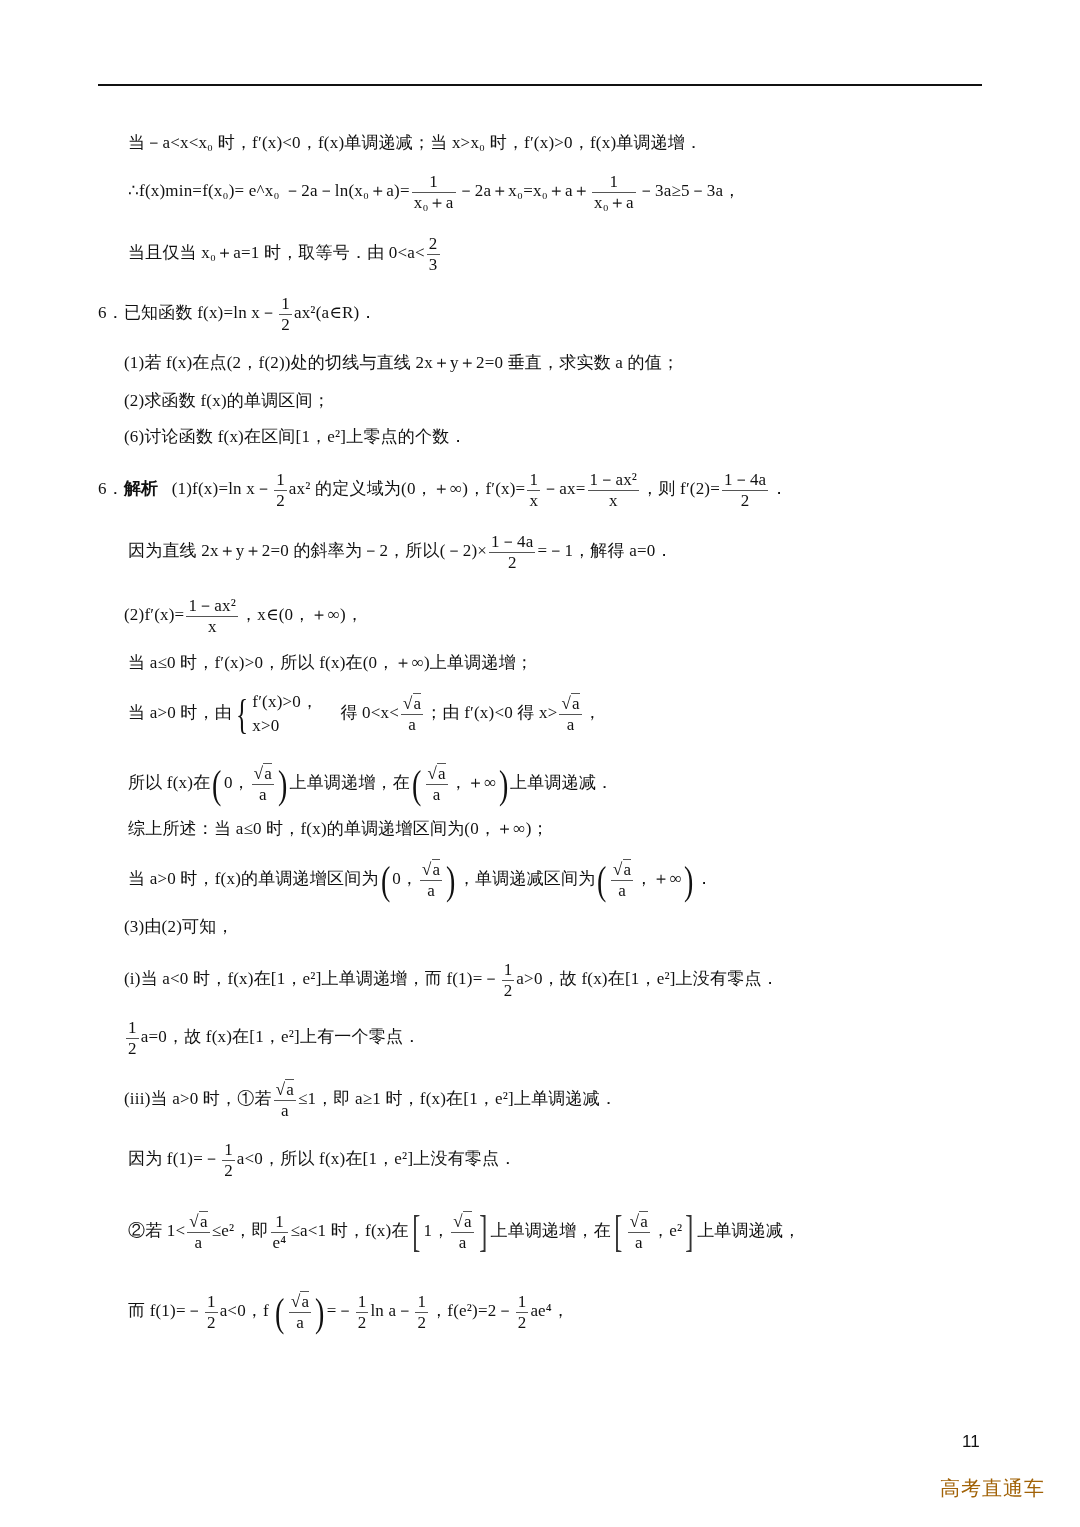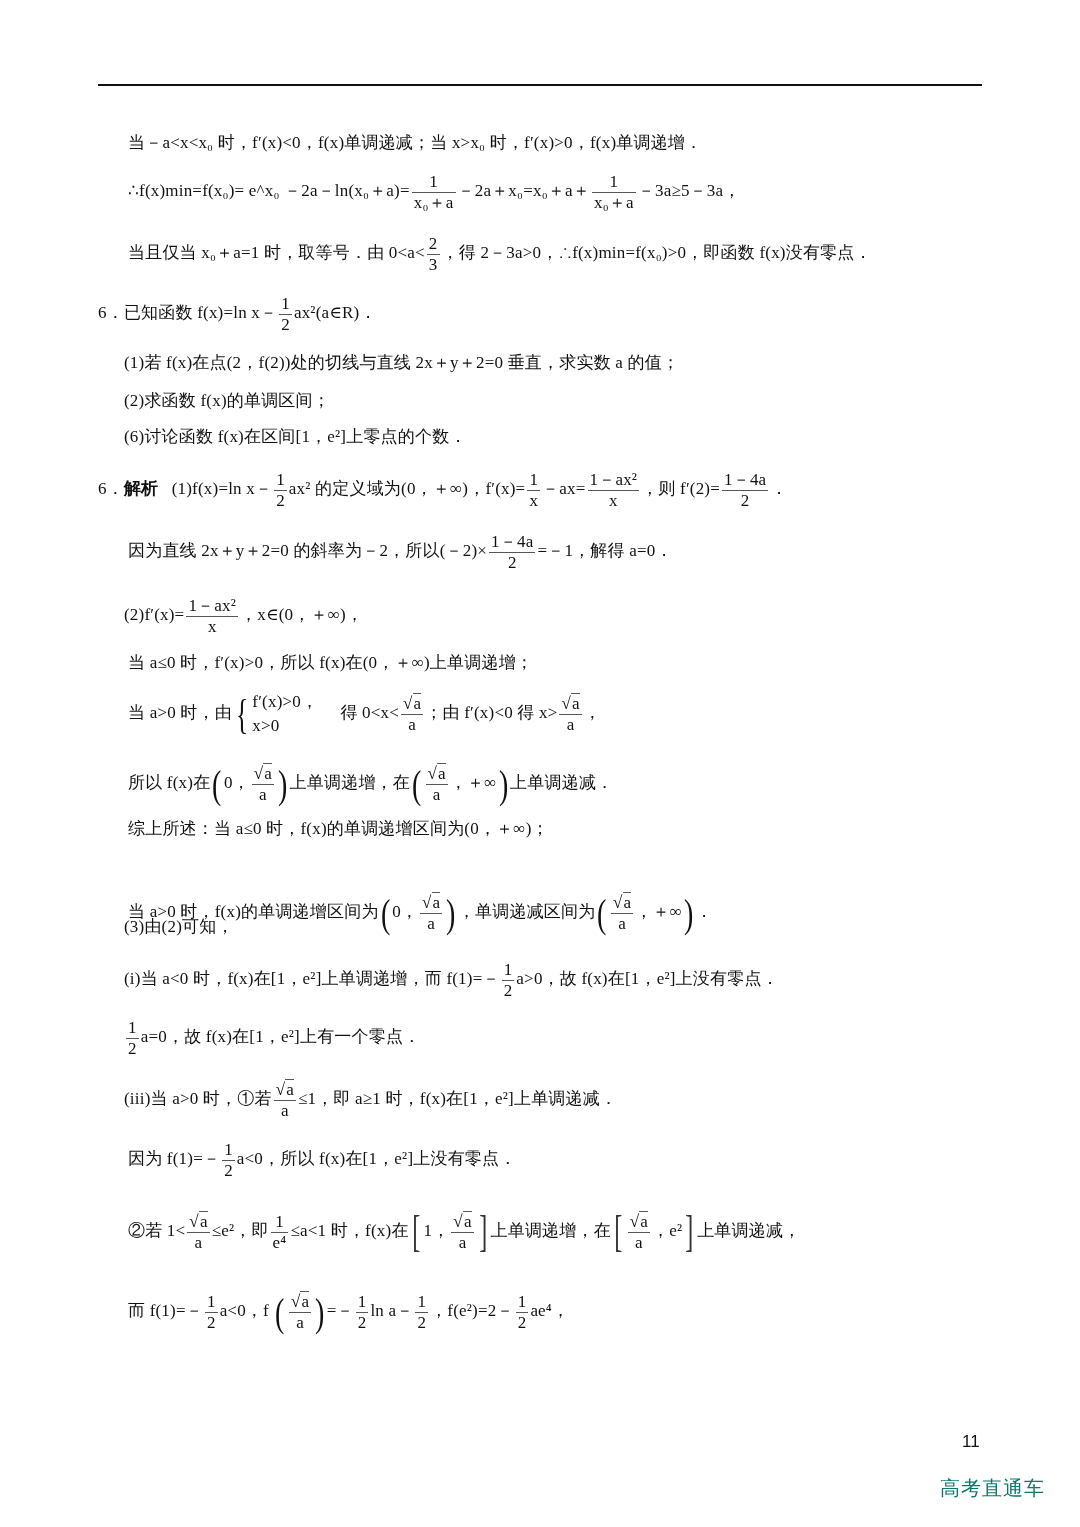--- a/index.html
+++ b/index.html
@@ -10,35 +10,35 @@
   .b { font-weight: bold; }
   .frac { display: inline-block; vertical-align: middle; text-align: center; margin: 0 2px; line-height: 20px; }
   .frac > span { display: block; padding: 0 2px; }
   .frac > .num { border-bottom: 1px solid #555; }
   .sqrt { border-top: 1px solid #555; padding-left: 1px; }
   .paren { display: inline-block; vertical-align: middle; font-size: 40px; line-height: 40px; font-weight: 100; transform: scaleX(0.7); }
   .brack { display: inline-block; vertical-align: middle; font-size: 44px; line-height: 44px; font-weight: 100; transform: scaleX(0.55); color:#333; }
   .brace { display: inline-block; vertical-align: middle; font-size: 42px; line-height: 42px; transform: scaleX(0.6); }
   .sys { display: inline-block; vertical-align: middle; line-height: 24px; }
   .pagenum { position: absolute; left: 962px; top: 1432px; font-family: "Liberation Sans", sans-serif; font-size: 17px; }
-  .watermark { position: absolute; left: 940px; top: 1475px; font-family: "DejaVu Sans", sans-serif; font-size: 20px; color: #0f766e; letter-spacing: 1px; }
+  .watermark { position: absolute; left: 940px; top: 1475px; font-family: "DejaVu Sans", sans-serif; font-size: 20px; color: #a16207; letter-spacing: 1px; }
 </style>
 </head>
 <body>
 
 <div class="rule"></div>
 
 <div class="line" style="left:128px; top:132px;">当－a&lt;x&lt;x₀ 时，f′(x)&lt;0，f(x)单调递减；当 x&gt;x₀ 时，f′(x)&gt;0，f(x)单调递增．</div>
 
 <div class="line" style="left:128px; top:172px;">
   <span>∴f(x)min=f(x₀)= e^x₀ －2a－ln(x₀＋a)=</span><span class="frac"><span class="num">1</span><span>x₀＋a</span></span><span>－2a＋x₀=x₀＋a＋</span><span class="frac"><span class="num">1</span><span>x₀＋a</span></span><span>－3a≥5－3a，</span>
 </div>
 
 <div class="line" style="left:128px; top:234px;">
-  <span>当且仅当 x₀＋a=1 时，取等号．由 0&lt;a&lt;</span><span class="frac"><span class="num">2</span><span>3</span></span><span>，得 2－3a&gt;0，∴f(x)min=f(x₀)&gt;0，即函数 f(x)没有零点．</span>
+  <span>当且仅当 x₀＋a=1 时，取等号．由 0&lt;a&lt;</span><span class="frac"><span class="num">2</span><span>3</span></span>
 </div>
 
 <div class="line" style="left:98px; top:294px;">
   <span>6．</span><span>已知函数 f(x)=ln x－</span><span class="frac"><span class="num">1</span><span>2</span></span><span>ax²(a∈R)．</span>
 </div>
 <div class="line" style="left:124px; top:352px;">(1)若 f(x)在点(2，f(2))处的切线与直线 2x＋y＋2=0 垂直，求实数 a 的值；</div>
 <div class="line" style="left:124px; top:390px;">(2)求函数 f(x)的单调区间；</div>
 <div class="line" style="left:124px; top:426px;">(6)讨论函数 f(x)在区间[1，e²]上零点的个数．</div>
 
 <div class="line" style="left:98px; top:470px;">
@@ -58,21 +58,21 @@
 <div class="line" style="left:128px; top:690px;">
   <span>当 a&gt;0 时，由</span><span class="brace">{</span><span class="sys"><span style="display:block">f′(x)&gt;0，</span><span style="display:block">x&gt;0</span></span>&nbsp;&nbsp;&nbsp;&nbsp;&nbsp;<span>得 0&lt;x&lt;</span><span class="frac"><span class="num">√<span class="sqrt">a</span></span><span>a</span></span><span>；由 f′(x)&lt;0 得 x&gt;</span><span class="frac"><span class="num">√<span class="sqrt">a</span></span><span>a</span></span><span>，</span>
 </div>
 
 <div class="line" style="left:128px; top:764px;">
   <span>所以 f(x)在</span><span class="paren">(</span><span>0，</span><span class="frac"><span class="num">√<span class="sqrt">a</span></span><span>a</span></span><span class="paren">)</span><span>上单调递增，在</span><span class="paren">(</span><span class="frac"><span class="num">√<span class="sqrt">a</span></span><span>a</span></span><span>，＋∞</span><span class="paren">)</span><span>上单调递减．</span>
 </div>
 
 <div class="line" style="left:128px; top:818px;">综上所述：当 a≤0 时，f(x)的单调递增区间为(0，＋∞)；</div>
 
-<div class="line" style="left:128px; top:860px;margin-top:33px;">
+<div class="line" style="left:128px; top:860px;">
   <span>当 a&gt;0 时，f(x)的单调递增区间为</span><span class="paren">(</span><span>0，</span><span class="frac"><span class="num">√<span class="sqrt">a</span></span><span>a</span></span><span class="paren">)</span><span>，单调递减区间为</span><span class="paren">(</span><span class="frac"><span class="num">√<span class="sqrt">a</span></span><span>a</span></span><span>，＋∞</span><span class="paren">)</span><span>．</span>
 </div>
 
 <div class="line" style="left:124px; top:916px;">(3)由(2)可知，</div>
 
 <div class="line" style="left:124px; top:960px;">
   <span>(i)当 a&lt;0 时，f(x)在[1，e²]上单调递增，而 f(1)=－</span><span class="frac"><span class="num">1</span><span>2</span></span><span>a&gt;0，故 f(x)在[1，e²]上没有零点．</span>
 </div>
 
 <div class="line" style="left:124px; top:1018px;">

